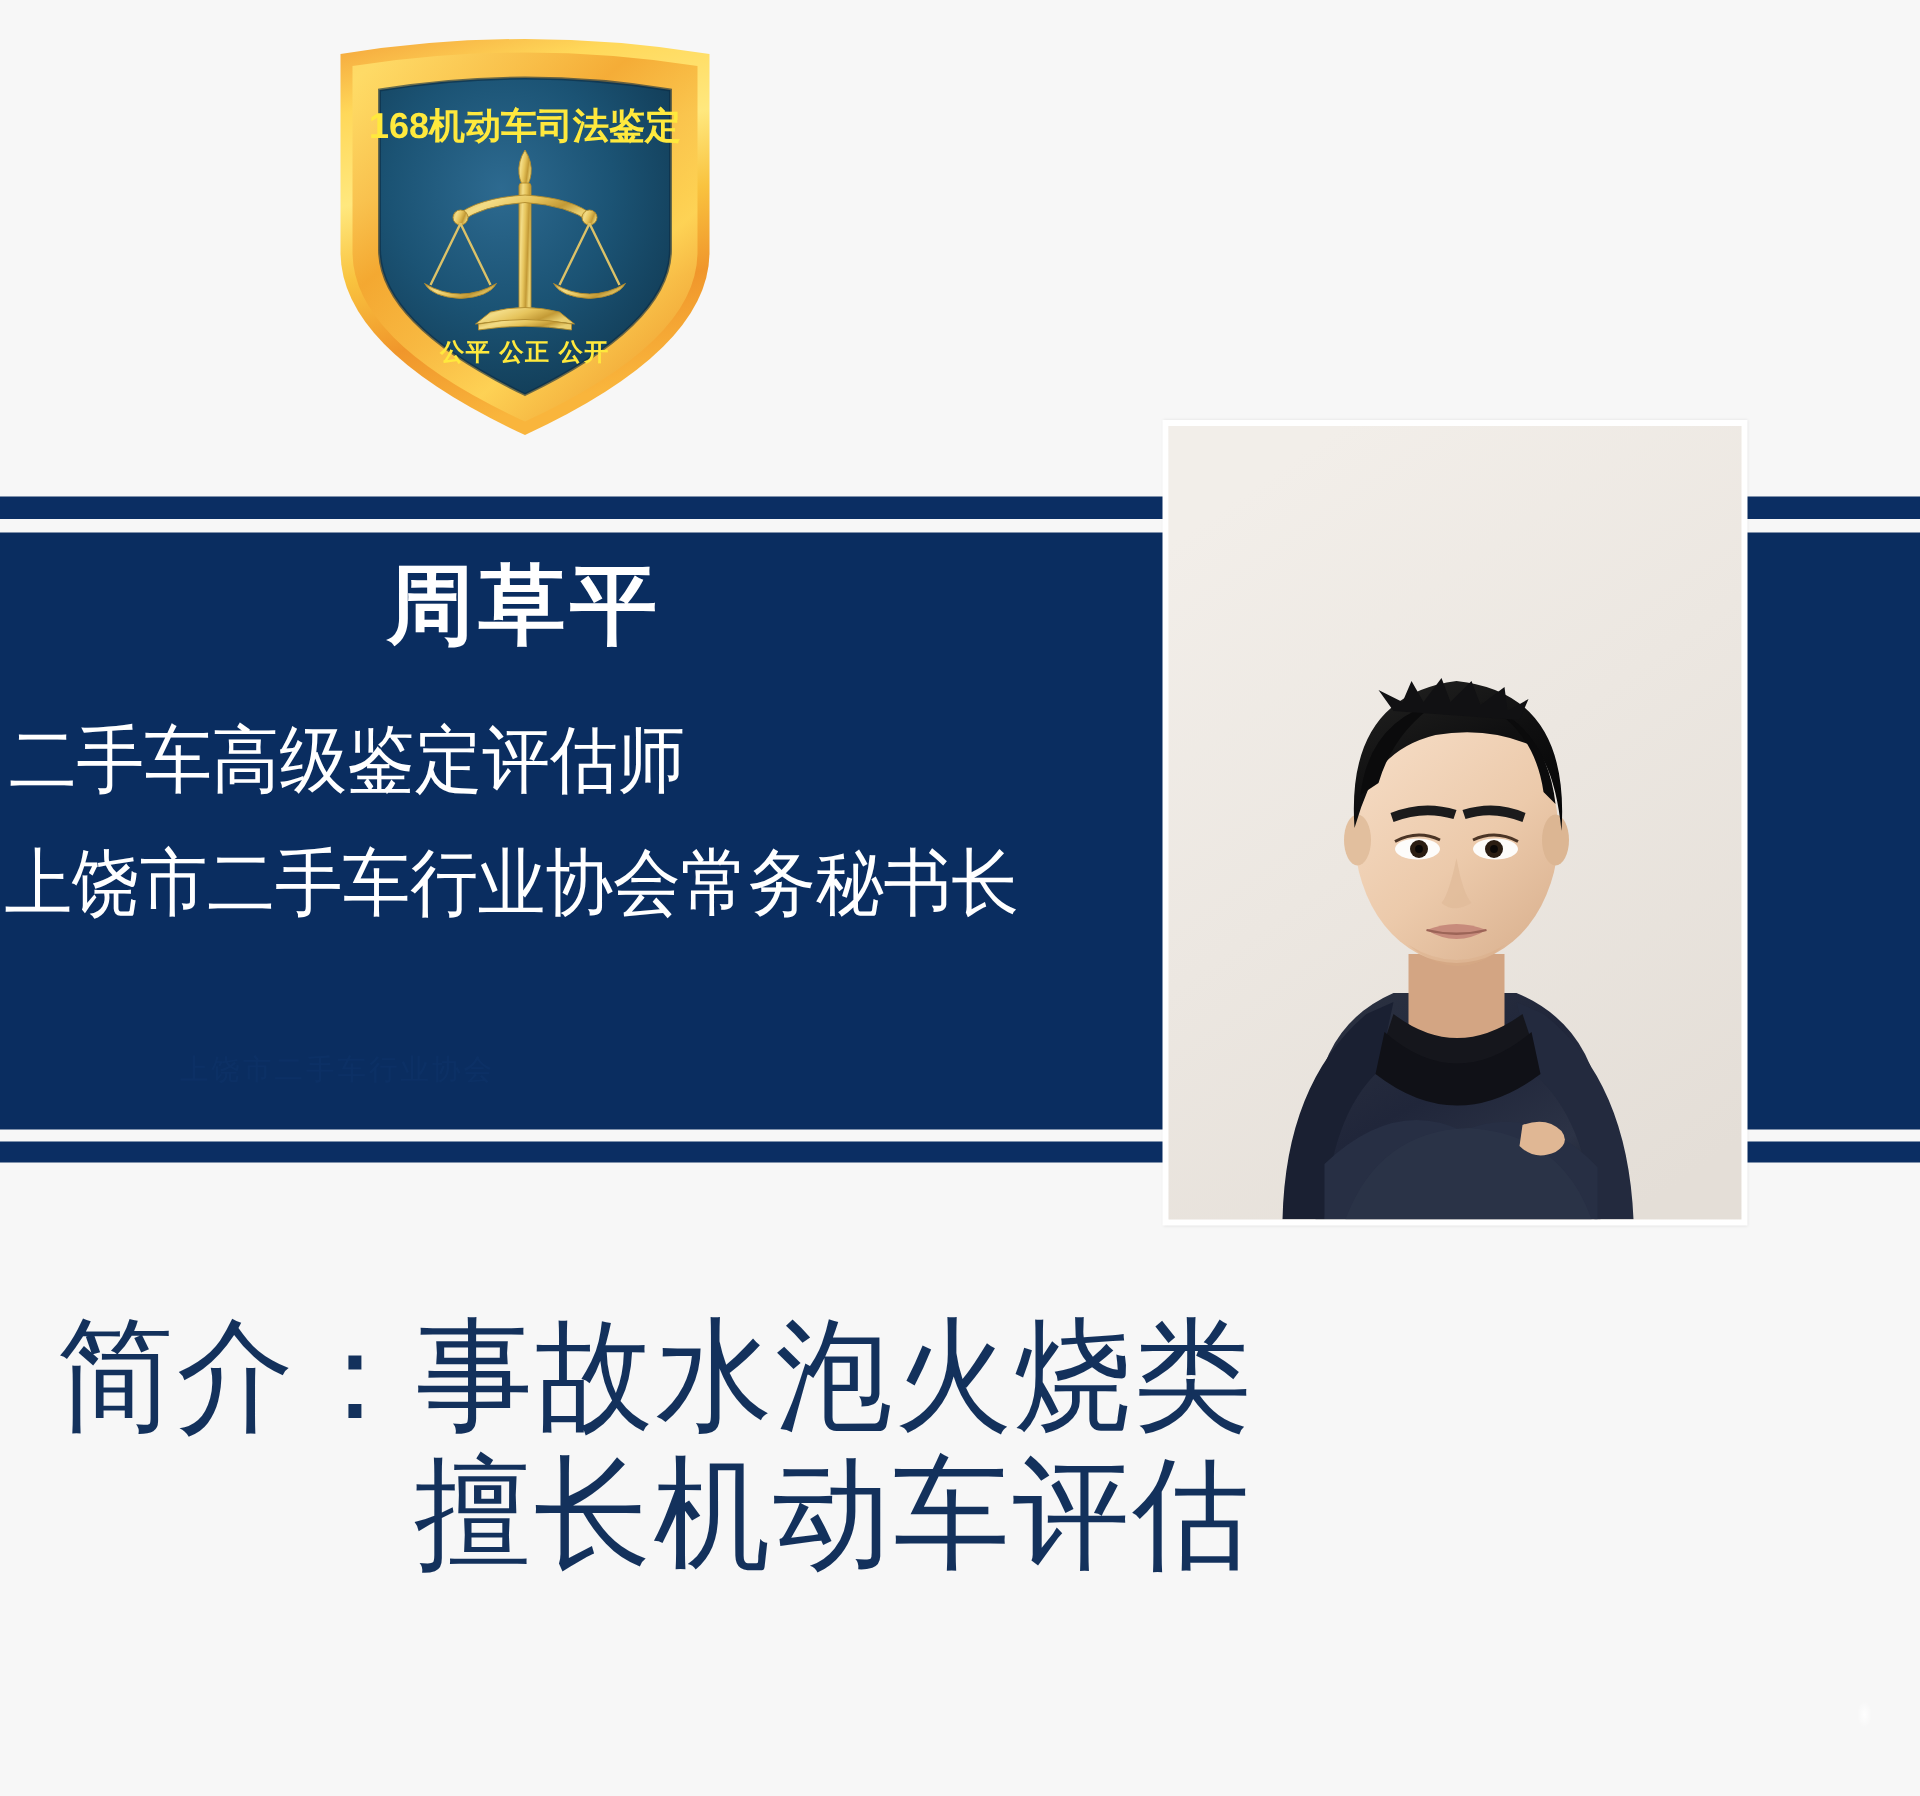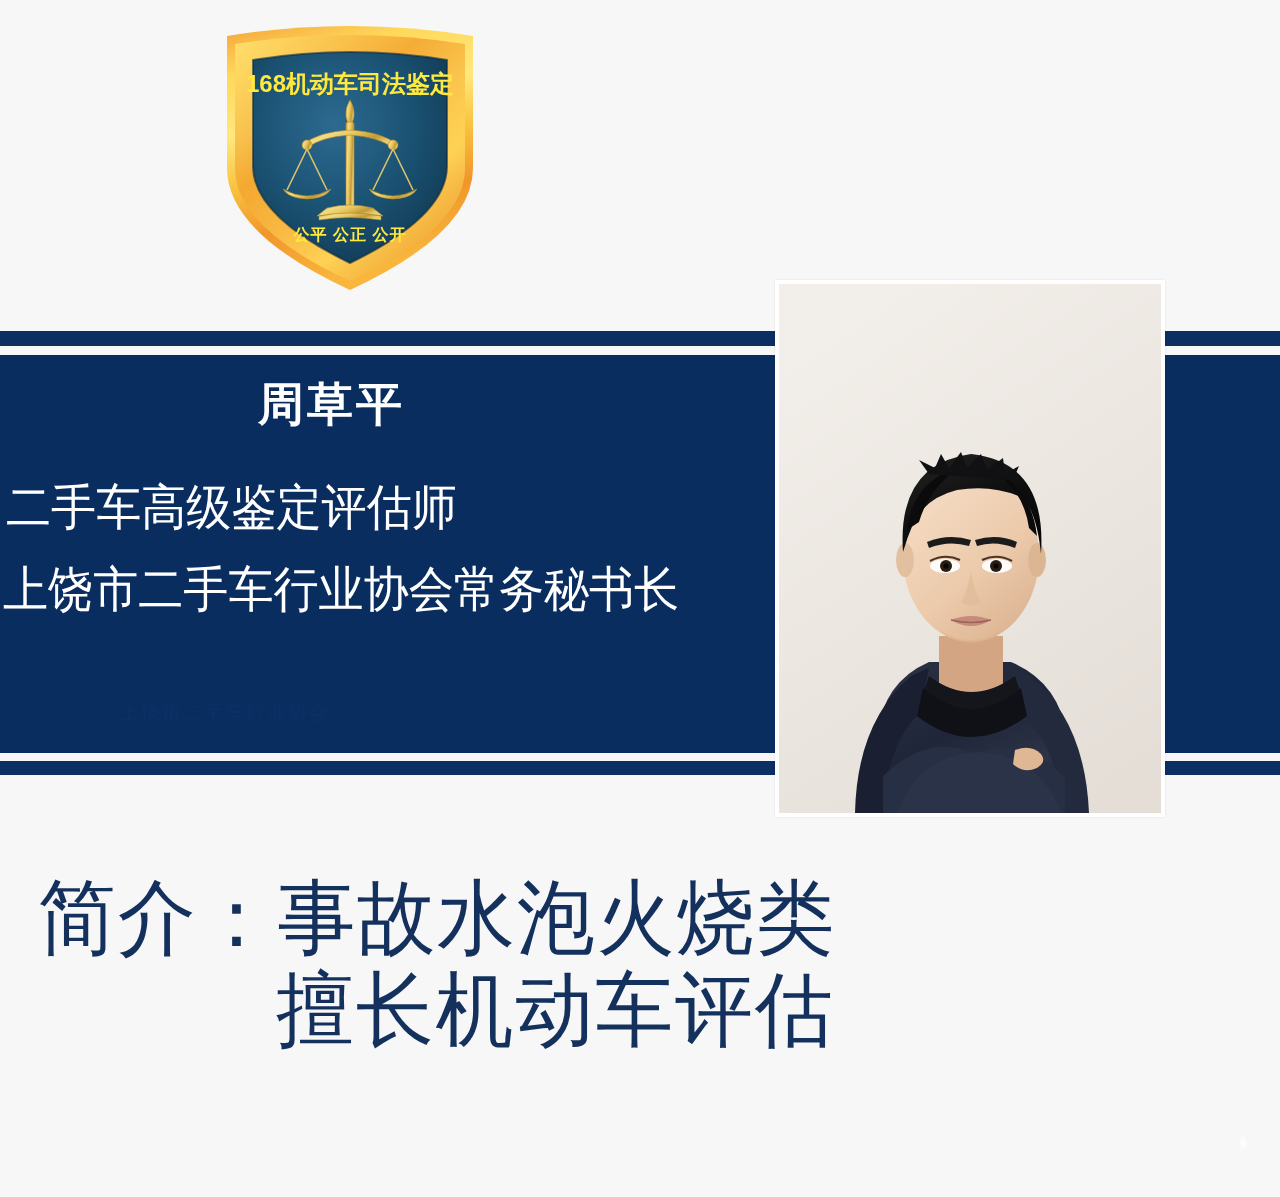--- a/index.html
+++ b/index.html
@@ -76,21 +76,21 @@
     letter-spacing: 2px;
     white-space: nowrap;
     font-family: "Liberation Sans", sans-serif;
   }
 
   
   .person-name {
     position: absolute;
     left: 258px;
     top: 368px;
-    font-size: 46px;
+    font-size: 58px;
     line-height: 72px;
     font-weight: bold;
     color: #ffffff;
     letter-spacing: 3px;
     white-space: nowrap;
   }
   .person-title-1 {
     position: absolute;
     left: 6px;
     top: 481px;

